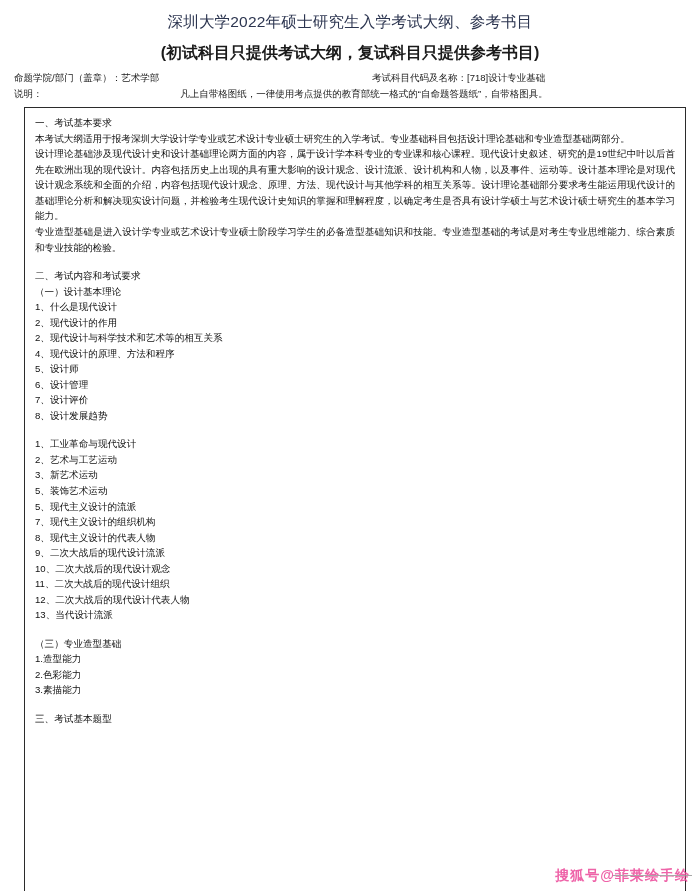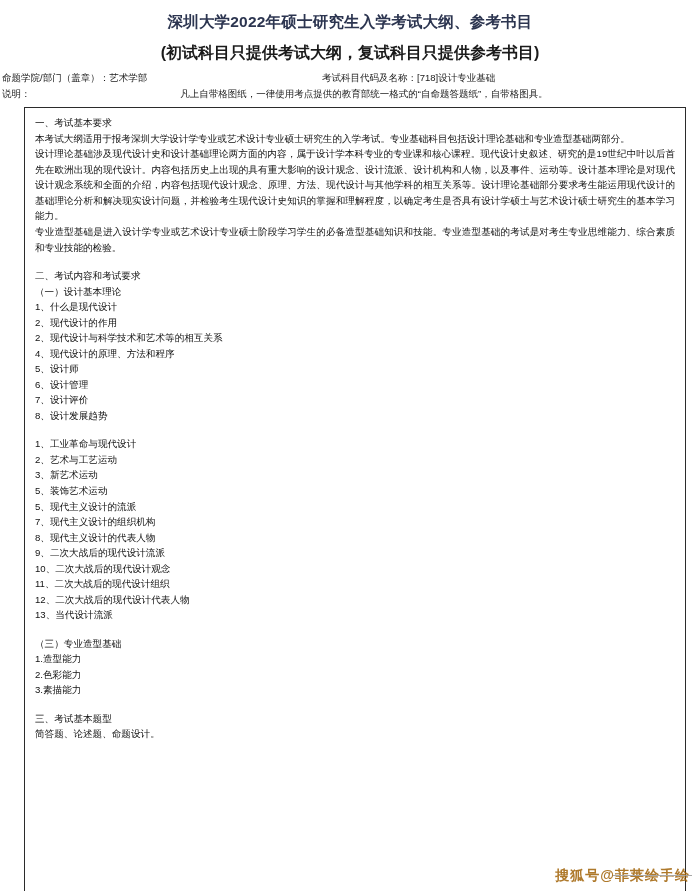--- a/index.html
+++ b/index.html
@@ -18,47 +18,48 @@
   .page {
     width: 700px;
     height: 891px;
     position: relative;
     box-sizing: border-box;
     padding: 0;
   }
   .doc-title {
     text-align: center;
     font-size: 15.5px;
-    font-weight: bold;
+    font-weight: normal;
     color: #2c3550;
     padding: 12px 30px 6px 30px;
     letter-spacing: 0.2px;
   }
   .subtitle {
     text-align: center;
     font-size: 16px;
     font-weight: bold;
     color: #1a1a1a;
     padding: 4px 0 6px 0;
   }
   .meta {
     font-size: 9.5px;
-    padding: 0 2px;
+    padding: 0 14px;
     line-height: 1.7;
   }
   .meta-row {
     display: flex;
     align-items: flex-start;
   }
   .meta-left {
     width: 320px;
     flex: none;
   }
   .meta-right {
     flex: 1;
+    margin-left: 38px;
   }
   .meta-note {
     display: flex;
     align-items: flex-start;
     gap: 20px;
   }
   .meta-note-label {
     width: 48px;
     flex: none;
   }
@@ -95,21 +96,21 @@
     height: 13px;
   }
   .list-line {
     margin: 0;
   }
   .watermark {
     position: absolute;
     right: 10px;
     bottom: 6px;
     font-size: 14px;
-    color: #a16207;
+    color: #ec4899;
     font-weight: bold;
     opacity: 0.85;
     letter-spacing: 1px;
     white-space: nowrap;
   }
   .watermark .wm-strike {
     position: relative;
   }
   .watermark .wm-strike:after {
     content: "";
@@ -180,21 +181,20 @@
     <div class="blank"></div>
 
     <div class="sec-head">（三）专业造型基础</div>
     <div class="list-line">1.造型能力</div>
     <div class="list-line">2.色彩能力</div>
     <div class="list-line">3.素描能力</div>
 
     <div class="blank"></div>
 
     <div class="sec-head">三、考试基本题型</div>
-    <div class="list-line">简答题、论述题、命题设计。</div>
 
   </div>
 
   <div class="watermark">
     <span>搜狐号</span><span>@</span><span class="wm-strike">菲莱绘手绘</span>
   </div>
 
 </div>
 
 </body></html>

